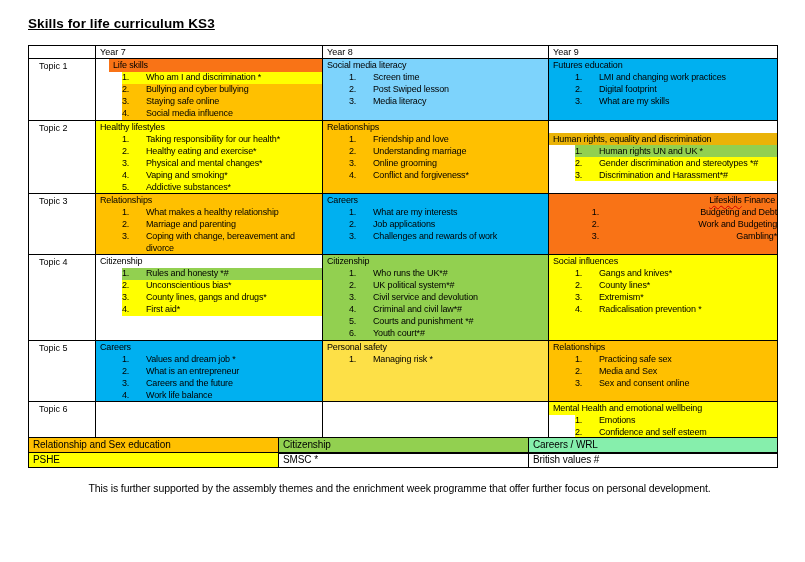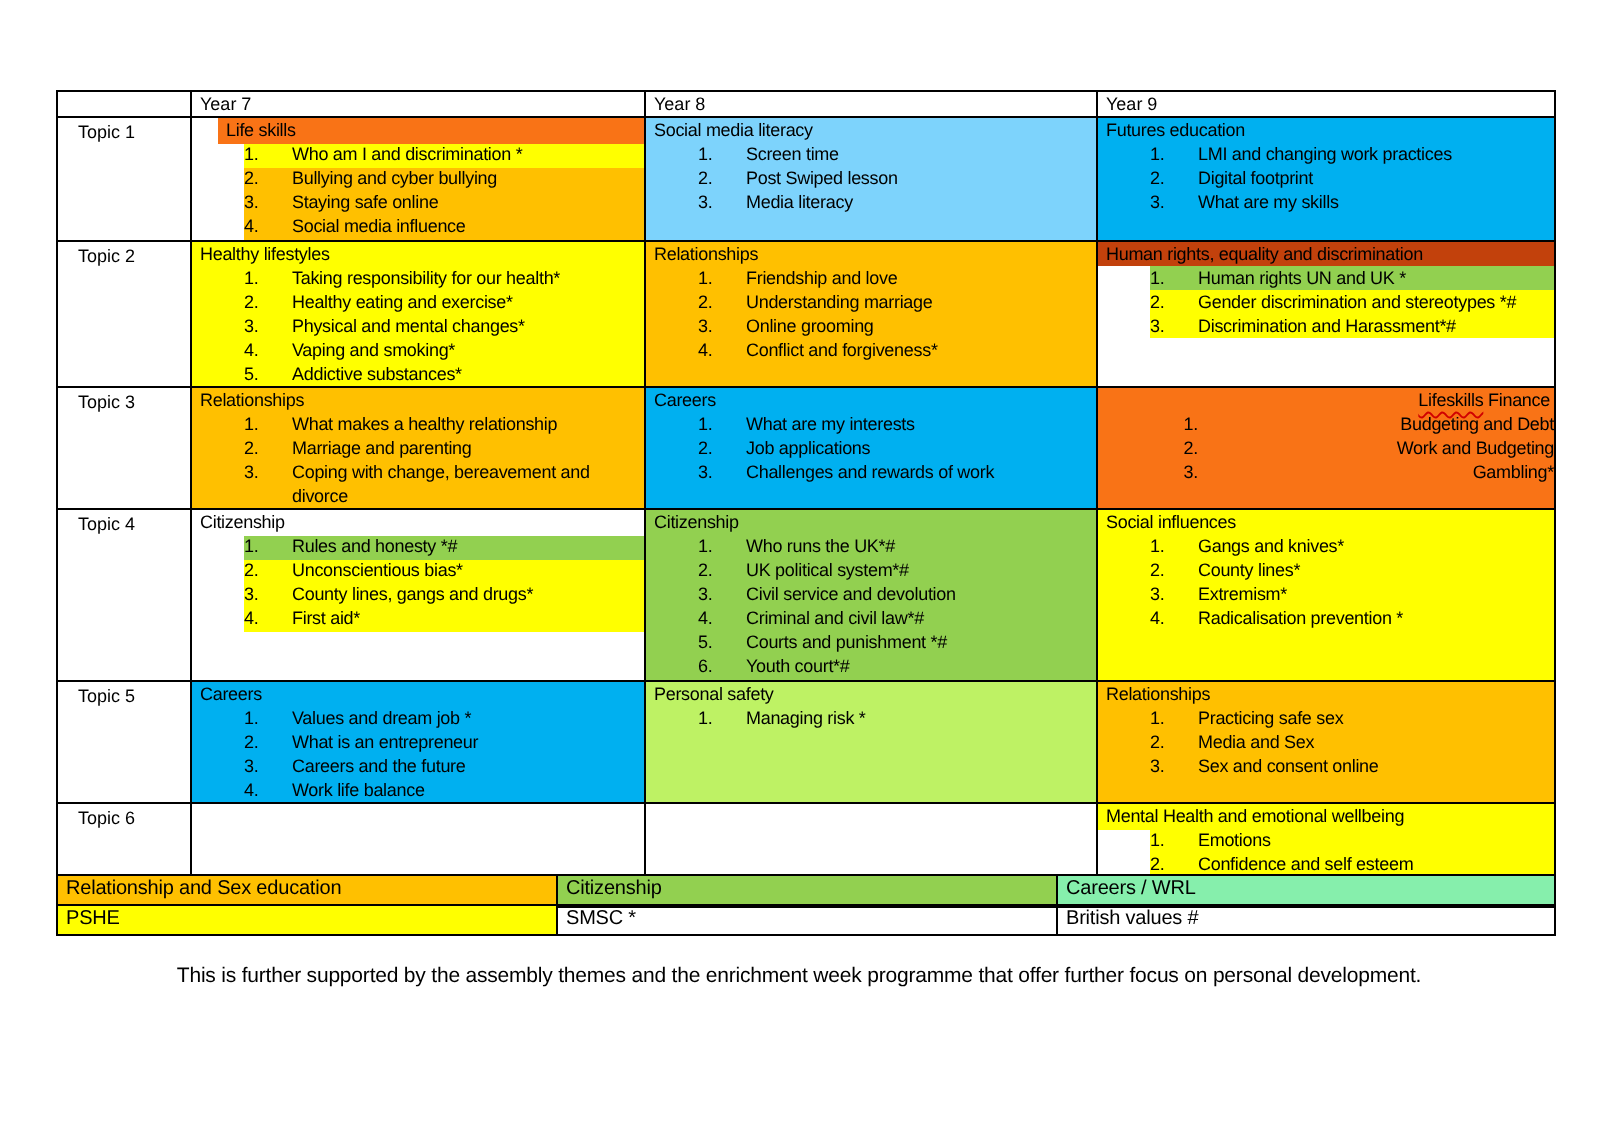--- a/index.html
+++ b/index.html
@@ -54,20 +54,21 @@
   .footnote {
     position:absolute; left:0; top:482px; width:799px; margin:0;
     text-align:center; font-size:10.5px; color:#000; letter-spacing:-0.1px;
   }
 </style>
 </head>
 <body>
 
 <div class="page">
 
+  <h1 class="title">Skills for life curriculum KS3</h1>
 
   <table class="main">
     <colgroup>
       <col style="width:67px">
         <col style="width:227px">
         <col style="width:226px">
         <col style="width:229px">
     </colgroup>
     <thead>
       <tr>
@@ -168,21 +169,21 @@
             <div class="item">
               <span class="num">3.</span>
               <span class="itxt">Online grooming</span>
             </div>
             <div class="item">
               <span class="num">4.</span>
               <span class="itxt">Conflict and forgiveness*</span>
             </div>
           </td>
           <td class="cell">
-            <div class="hline" style="background: #c2410c;">Human rights, equality and discrimination</div>
+            <div class="hline" style="background: #eab308; margin-top: 12px;">Human rights, equality and discrimination</div>
             <div class="item" style="background: rgb(146, 208, 80);">
               <span class="num">1.</span>
               <span class="itxt">Human rights UN and UK *</span>
             </div>
             <div class="item" style="background: rgb(255, 255, 0);">
               <span class="num">2.</span>
               <span class="itxt">Gender discrimination and stereotypes *#</span>
             </div>
             <div class="item" style="background: rgb(255, 255, 0);">
               <span class="num">3.</span>
@@ -320,21 +321,21 @@
             </div>
             <div class="item">
               <span class="num">3.</span>
               <span class="itxt">Careers and the future</span>
             </div>
             <div class="item">
               <span class="num">4.</span>
               <span class="itxt">Work life balance</span>
             </div>
           </td>
-          <td class="cell" style="background: #bef264;">
+          <td class="cell" style="background: #fde047;">
             <div class="hline">Personal safety</div>
             <div class="item">
               <span class="num">1.</span>
               <span class="itxt">Managing risk *</span>
             </div>
           </td>
           <td class="cell" style="background: rgb(255, 192, 0);">
             <div class="hline">Relationships</div>
             <div class="item">
               <span class="num">1.</span>

